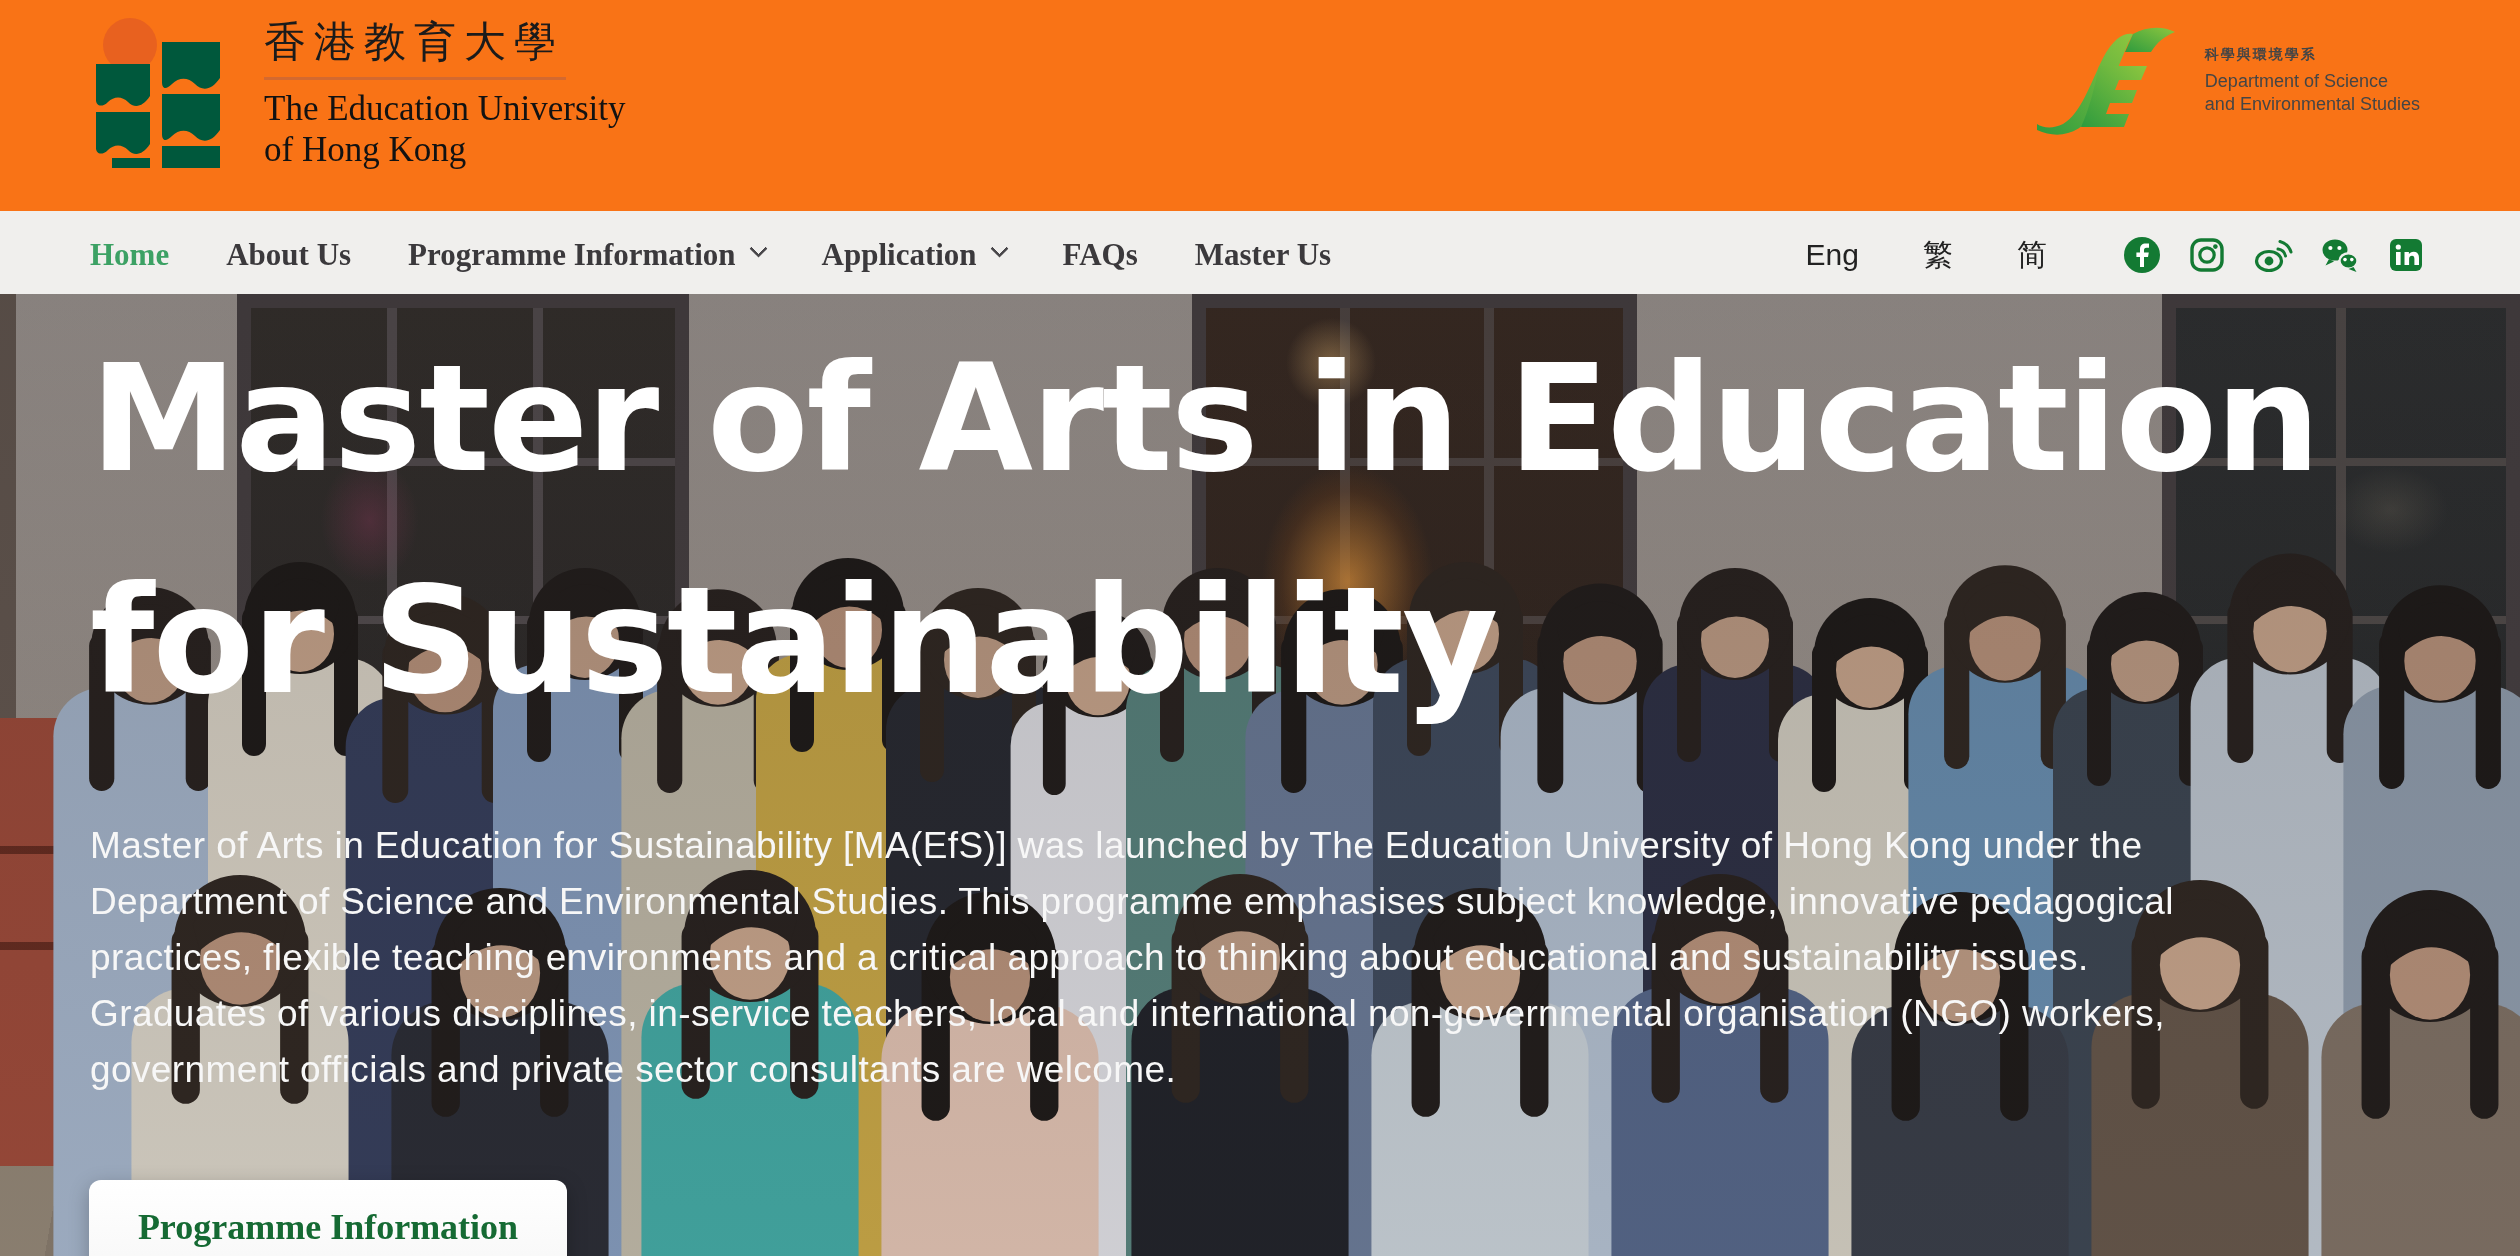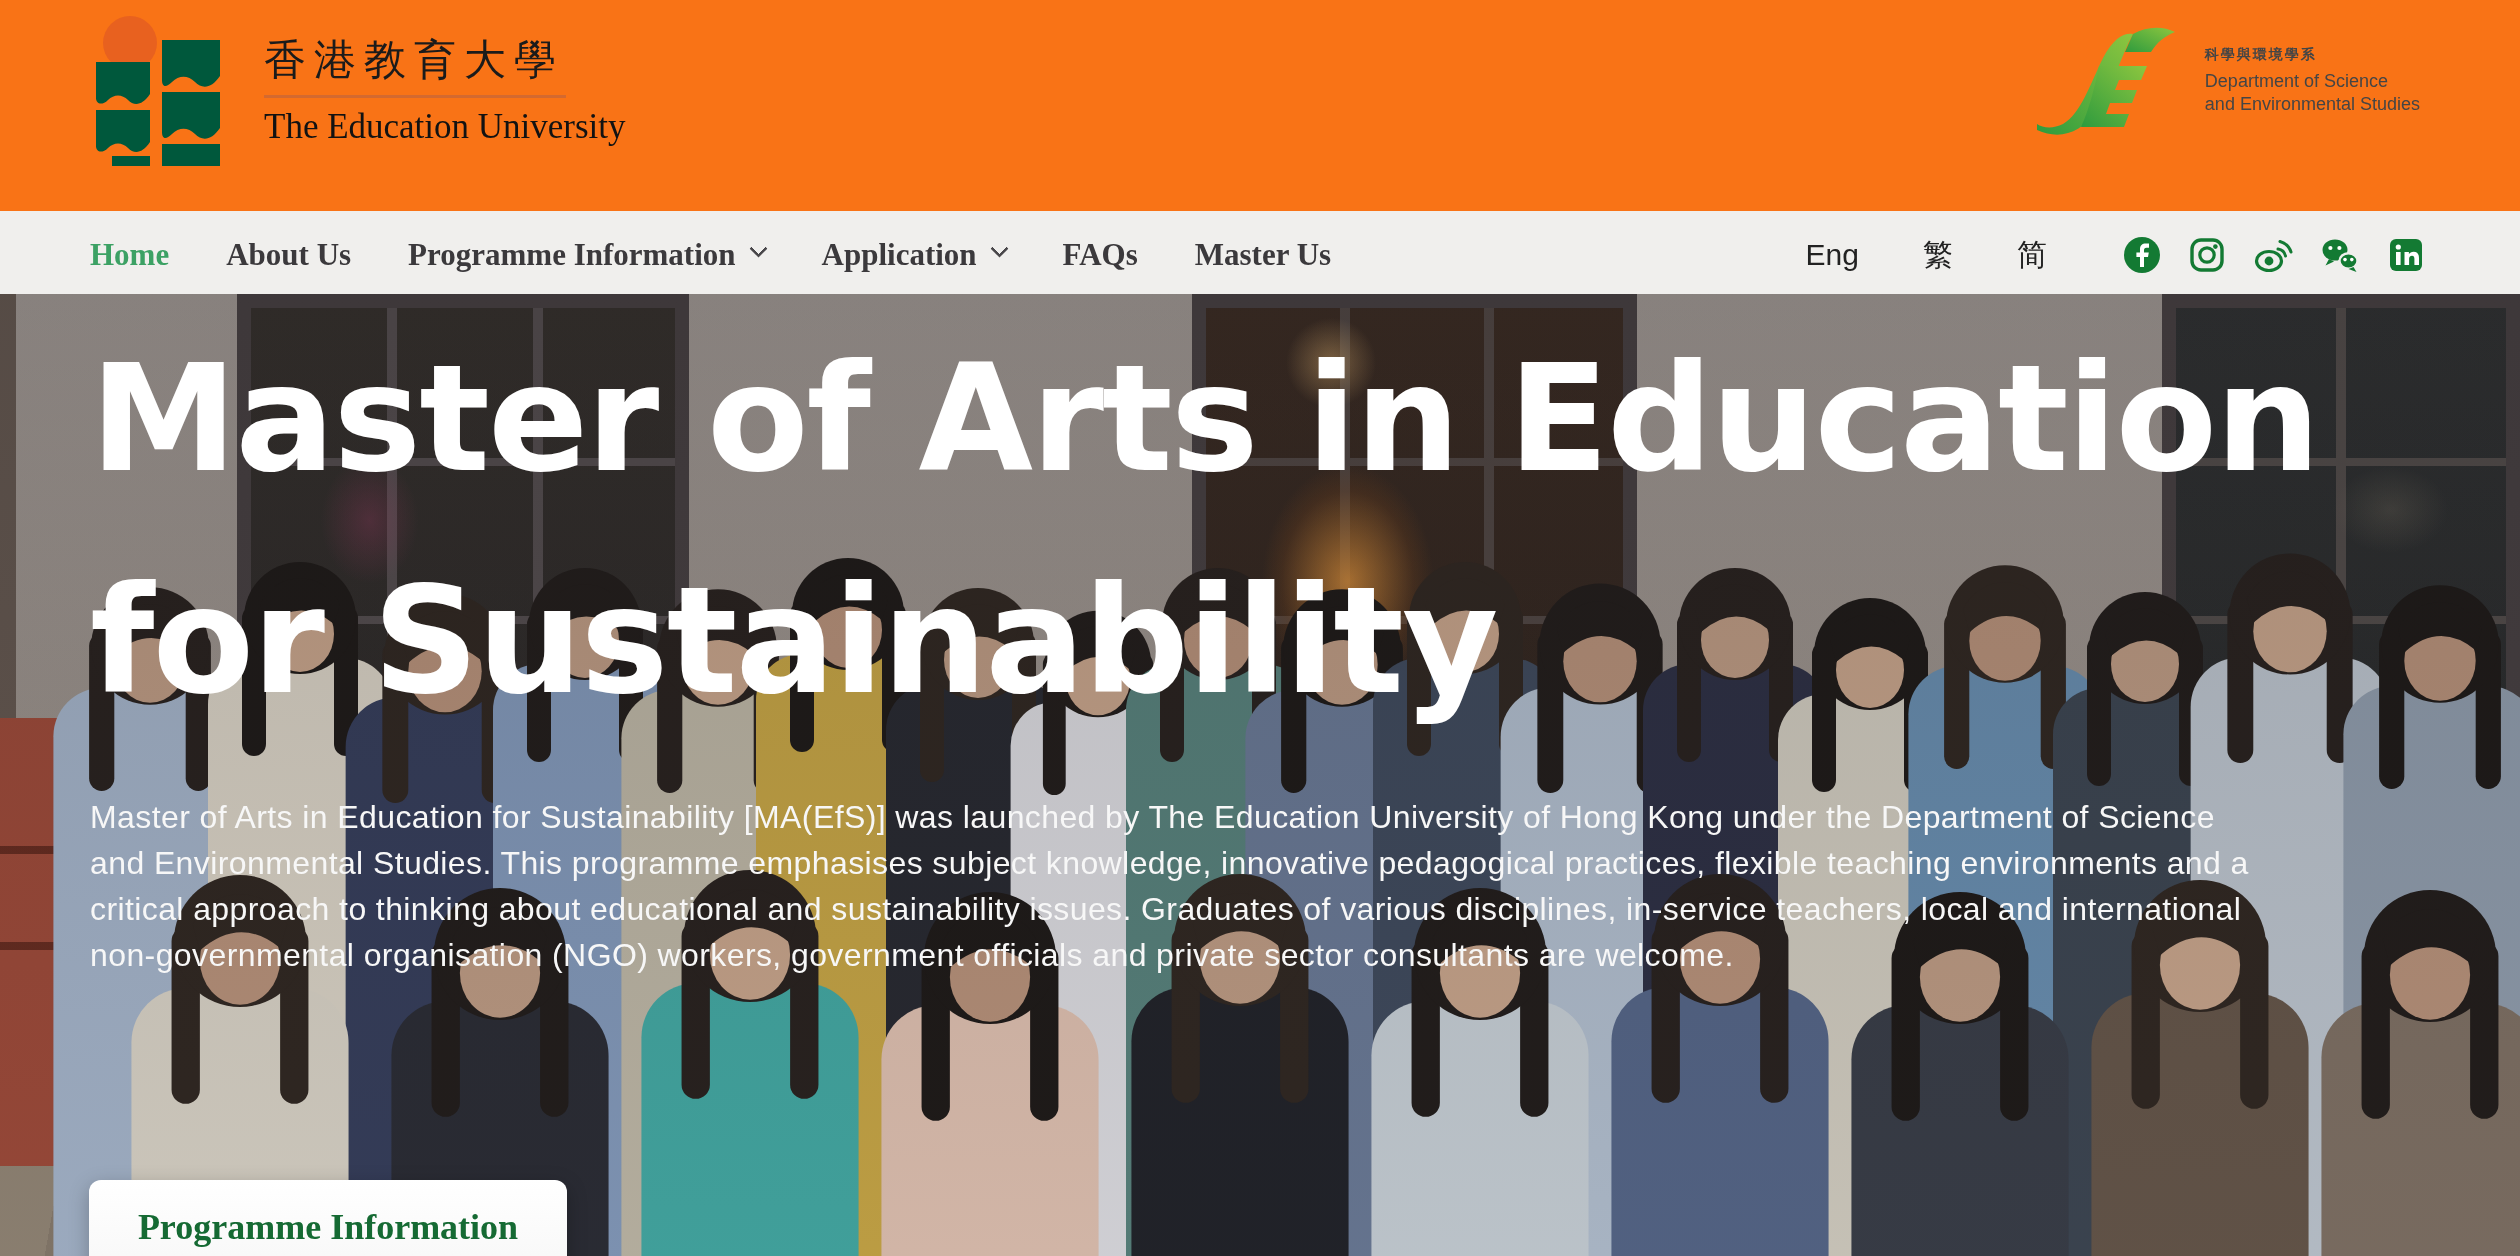--- a/index.html
+++ b/index.html
@@ -67,22 +67,22 @@
     background-image:repeating-linear-gradient(180deg, transparent 0 58px, rgba(60,20,12,.55) 58px 66px, transparent 66px 96px);
     background-size:100% 200px; background-repeat:no-repeat; background-position:0 70px; }
   .crowd { position:absolute; left:0; bottom:0; width:2520px; height:760px; }
   .hero-shade { position:absolute; inset:0; background:linear-gradient(180deg, rgba(15,13,15,.22), rgba(15,13,15,.12)); }
 
   .hero-content { position:absolute; left:90px; top:0; width:2340px; height:100%; }
   .hero-title { position:absolute; top:14px; left:0; color:#ffffff;
     font-family:"DejaVu Sans", sans-serif; font-weight:bold;
     font-size:148px; line-height:222px; letter-spacing:-2px; }
   .hero-title span { display:block; }
-  .hero-desc { position:absolute; top:500px; left:0; width:2180px;
-    color:#f7f7f7; font-size:32px; line-height:46px; letter-spacing:.4px; font-weight:400; }
+  .hero-desc { position:absolute; top:524px; left:0; width:2180px;
+    color:#f7f7f7; font-size:37px; line-height:56px; letter-spacing:.4px; font-weight:400; }
   .cta { position:absolute; top:886px; left:-1px; width:478px; height:110px;
     background:linear-gradient(180deg,#ffffff,#f6f6f6); border-radius:12px;
     display:flex; justify-content:center; align-items:flex-start; padding-top:26px;
     font-family:"Liberation Serif", serif; font-weight:bold; font-size:36px; color:#156a33;
     text-decoration:none; box-shadow:0 6px 20px rgba(0,0,0,.25); cursor:pointer; }
 </style>
 </head>
 <body>
 
 <div class="header">
@@ -96,20 +96,21 @@
         <path d="M72 26 H130 V62 C121 75 112 75 105 68 C98 61 89 61 82 68 C75 75 72 72 72 66 Z"></path>
         <path d="M72 78 H130 V114 C121 127 112 127 105 120 C98 113 89 113 82 120 C75 127 72 124 72 118 Z"></path>
         <path d="M72 130 H130 V152 H72 Z"></path>
       </g>
     </svg>
     <div class="logo-text">
       <div class="zh">香港教育大學</div>
       <div class="logo-rule"></div>
       <div class="en">
         <div>The Education University</div>
+        <div>of Hong Kong</div>
       </div>
     </div>
   </a>
 
   <a class="logo-right">
     <svg width="158" height="118" viewBox="0 0 158 118">
       <defs>
         <linearGradient id="sesg" x1="0" y1="1" x2="1" y2="0">
           <stop offset="0" stop-color="#2e9b3e"></stop>
             <stop offset="1" stop-color="#8dc63f"></stop>

